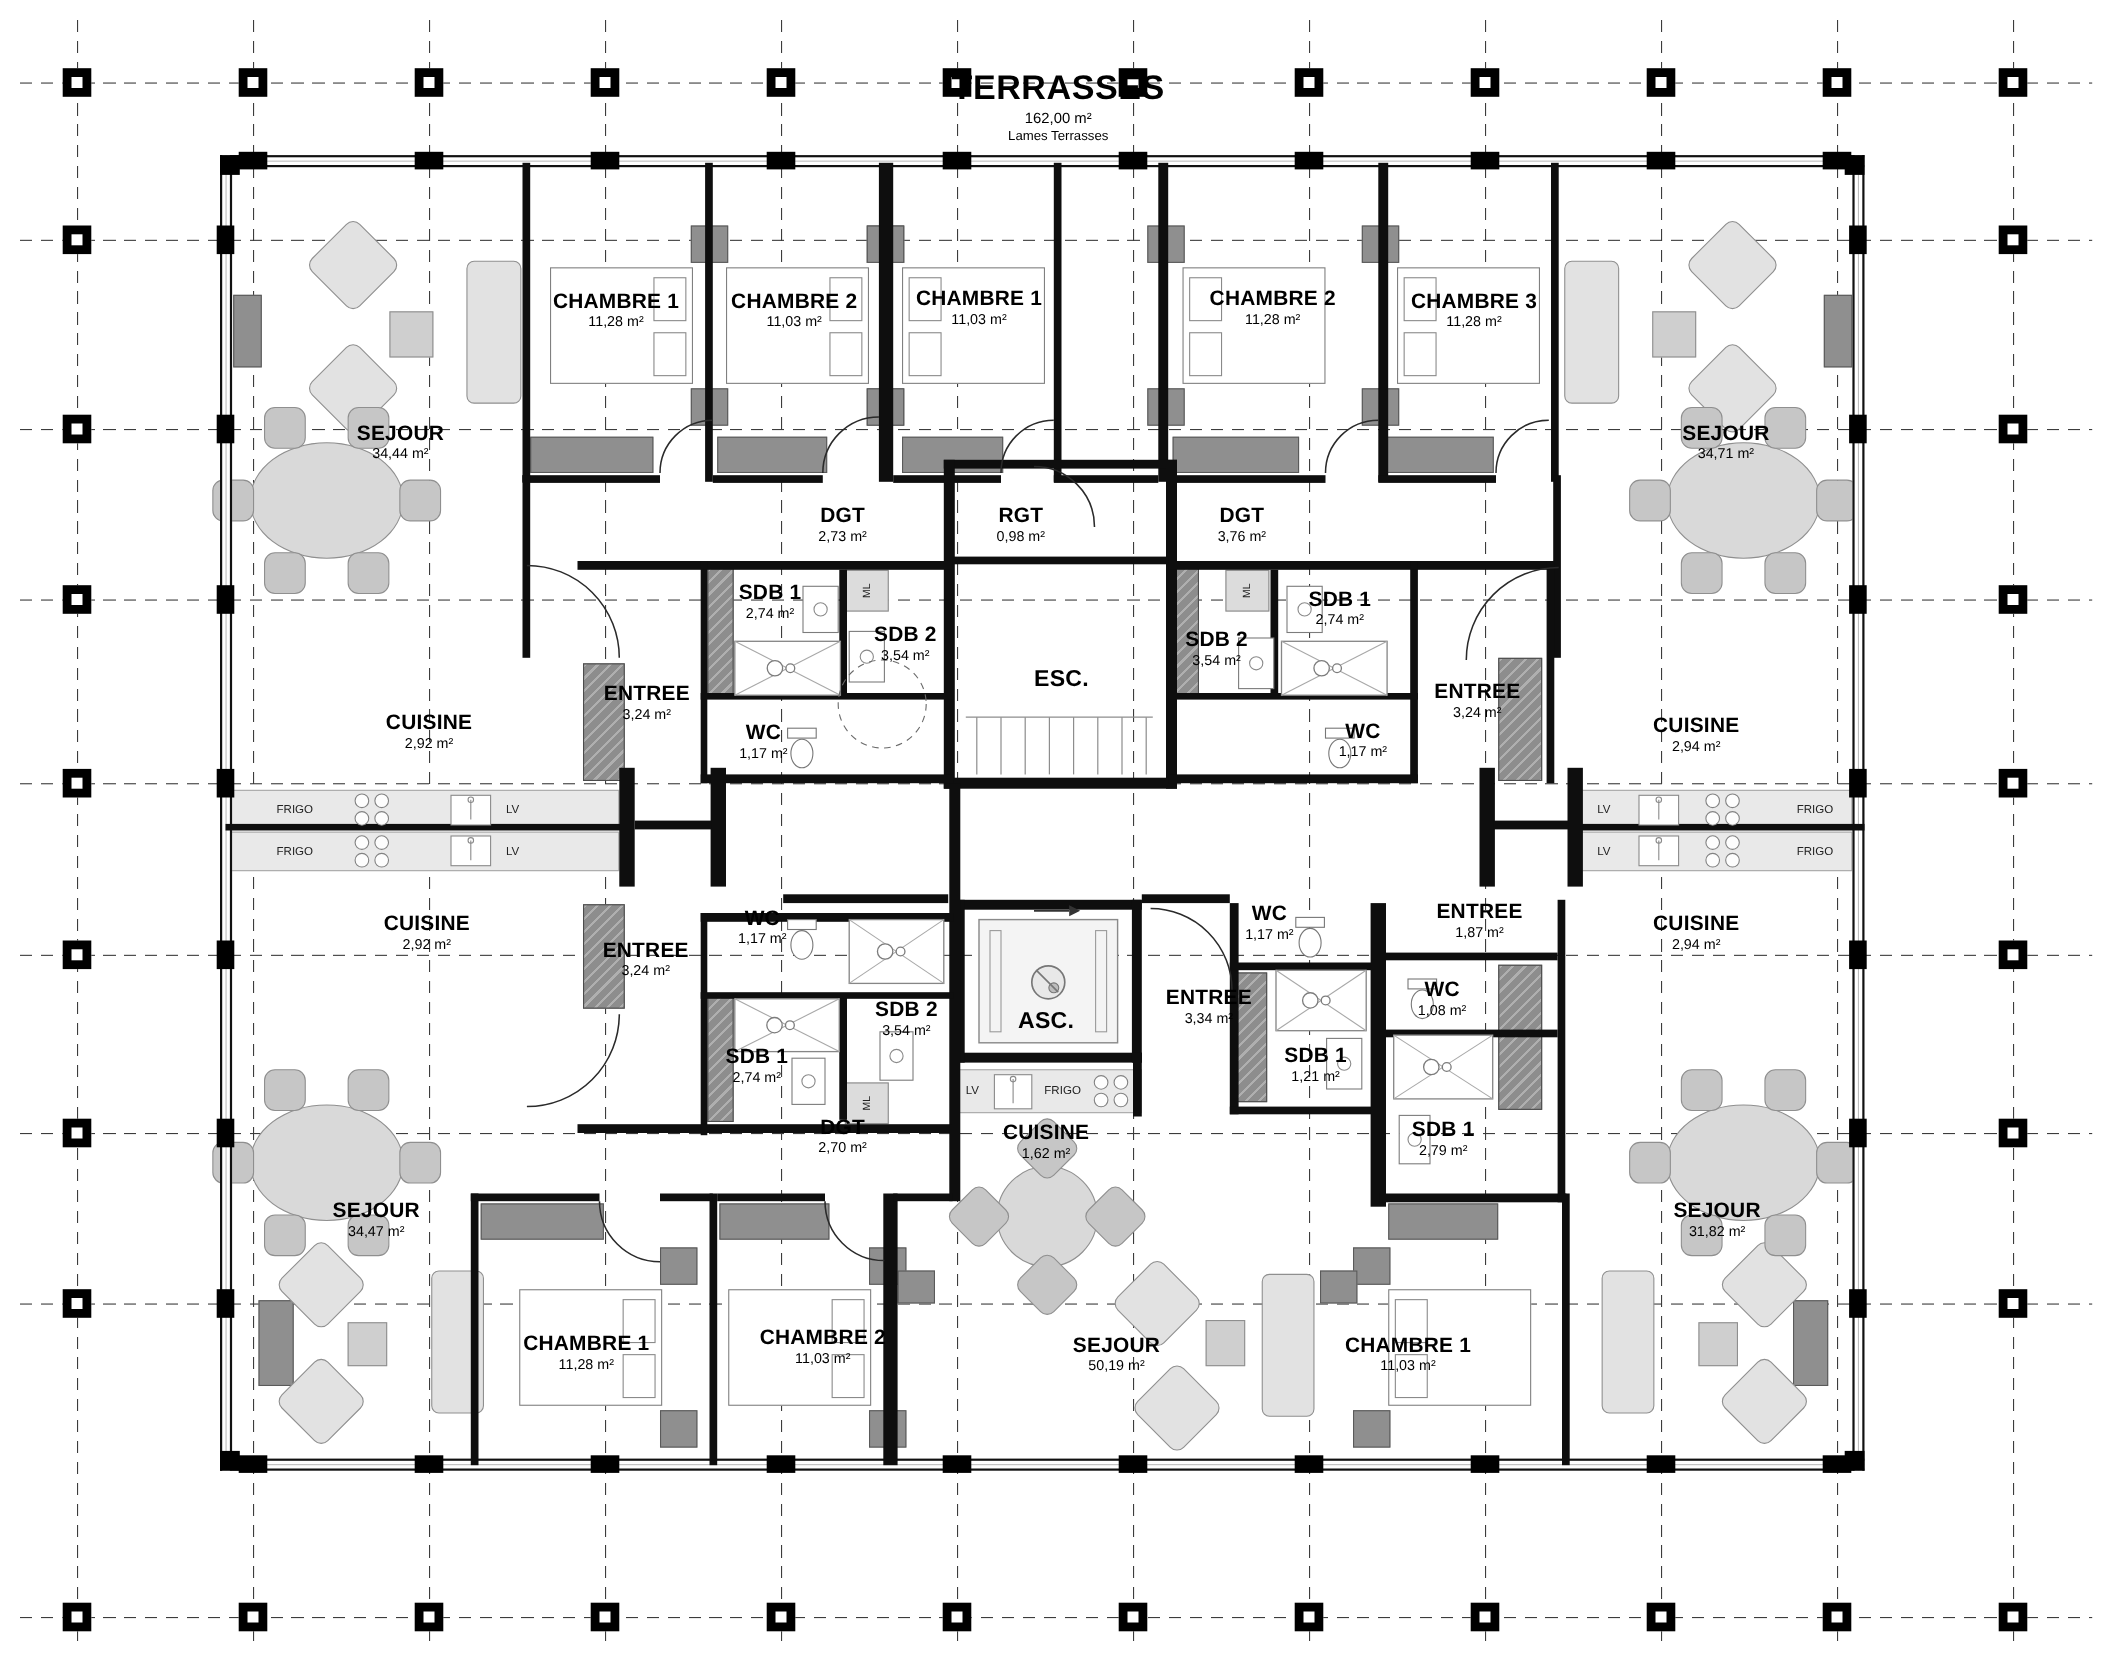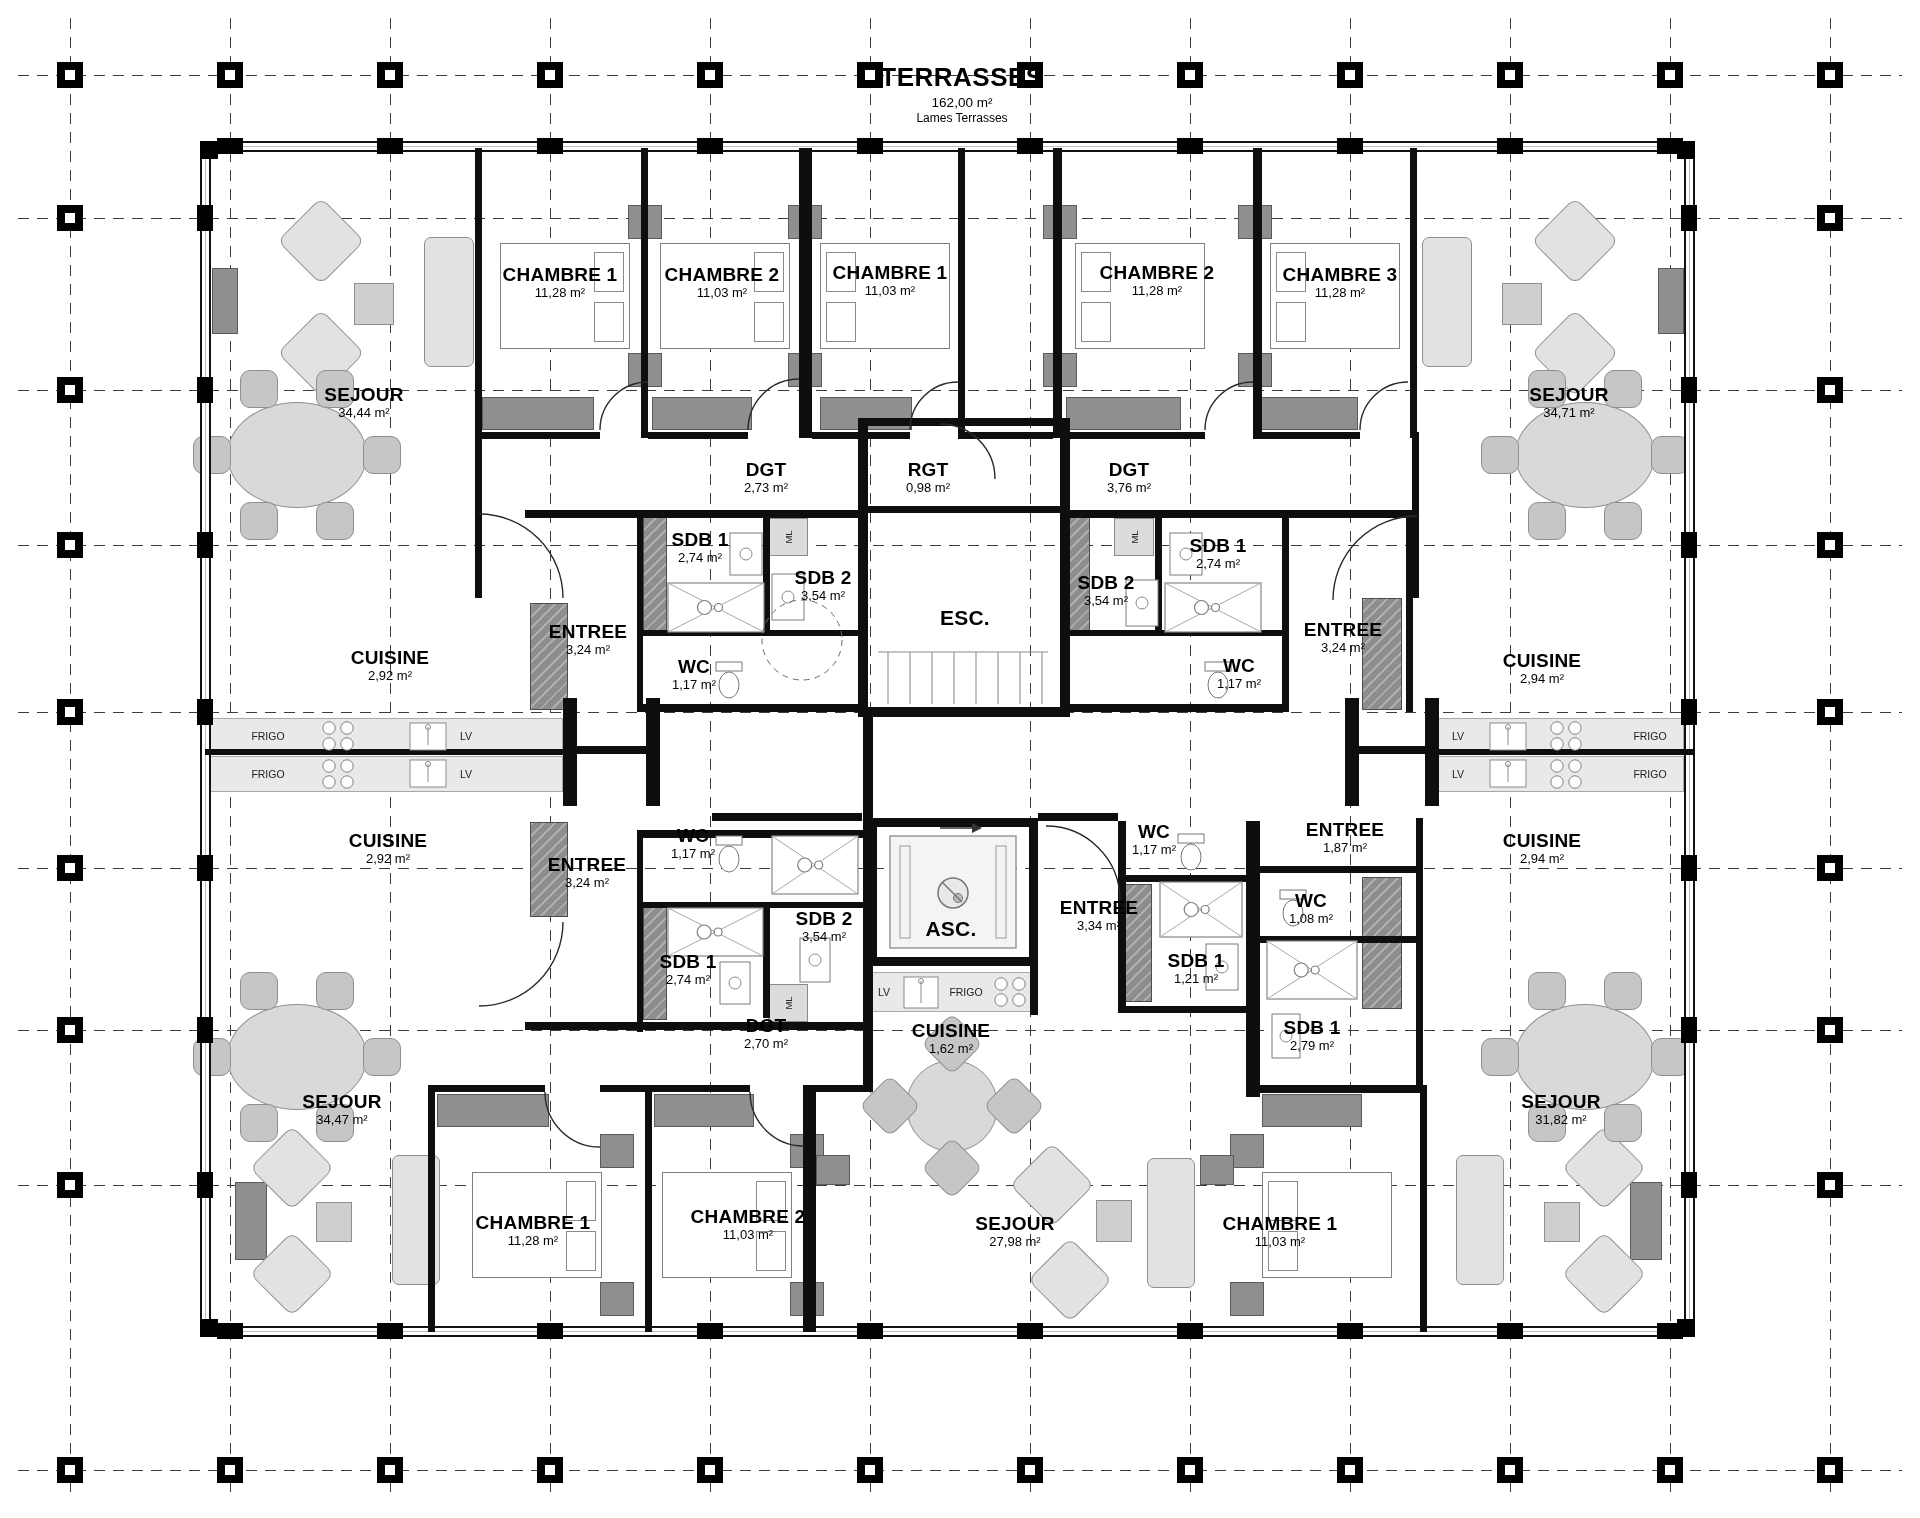--- a/index.html
+++ b/index.html
@@ -22,21 +22,21 @@
   .bed{position:absolute;background:#fff;border:1.2px solid #808080;box-sizing:border-box;}
   .pillow{position:absolute;background:#fff;border:1px solid #8a8a8a;box-sizing:border-box;}
   .mlbox{position:absolute;background:#dcdcdc;border:1px solid #8a8a8a;box-sizing:border-box;}
   .lbl{position:absolute;transform:translate(-50%,-50%);text-align:center;color:#000;line-height:1.08;white-space:nowrap;z-index:60;}
   .lname{font-weight:700;font-size:19px;letter-spacing:.2px;}
   .larea{font-weight:400;font-size:13px;}
   .big .lname{font-size:21px;}
   .small-lbl{position:absolute;transform:translate(-50%,-50%);font-size:10.5px;color:#222;z-index:60;white-space:nowrap;}
   .small-lbl.rot{transform:translate(-50%,-50%) rotate(-90deg);font-size:9.5px;}
   #title-block{position:absolute;left:962px;top:62px;transform:translateX(-50%);text-align:center;z-index:70;color:#000;}
-  #title-block .t-name{font-weight:700;font-size:26px;letter-spacing:.5px;}
+  #title-block .t-name{font-weight:700;font-size:31px;letter-spacing:.5px;}
   #title-block .t-area{font-size:13.5px;margin-top:2px;}
   #title-block .t-sub{font-size:12px;margin-top:1px;}
   svg#fixtures{position:absolute;left:0;top:0;z-index:40;}
   .z-grid{z-index:1}.z-furn{z-index:12}.z-closet{z-index:16}.z-wall{z-index:30}.z-win{z-index:28}.z-col{z-index:45}
 </style>
 </head>
 <body>
 
 <div id="plan">
   <div id="title-block">
@@ -620,21 +620,21 @@
     <div class="lbl" style="left: 533px; top: 1230px;">
       <div class="lname">CHAMBRE 1</div>
       <div class="larea">11,28 m²</div>
     </div>
     <div class="lbl" style="left: 748px; top: 1224px;">
       <div class="lname">CHAMBRE 2</div>
       <div class="larea">11,03 m²</div>
     </div>
     <div class="lbl" style="left: 1015px; top: 1231px;">
       <div class="lname">SEJOUR</div>
-      <div class="larea">27,98 m²</div>
+      <div class="larea">50,19 m²</div>
     </div>
     <div class="lbl" style="left: 1280px; top: 1231px;">
       <div class="lname">CHAMBRE 1</div>
       <div class="larea">11,03 m²</div>
     </div>
     <div class="small-lbl" style="left: 268px; top: 736px;">FRIGO</div>
     <div class="small-lbl" style="left: 466px; top: 736px;">LV</div>
     <div class="small-lbl" style="left: 268px; top: 774px;">FRIGO</div>
     <div class="small-lbl" style="left: 466px; top: 774px;">LV</div>
     <div class="small-lbl" style="left: 1458px; top: 736px;">LV</div>

